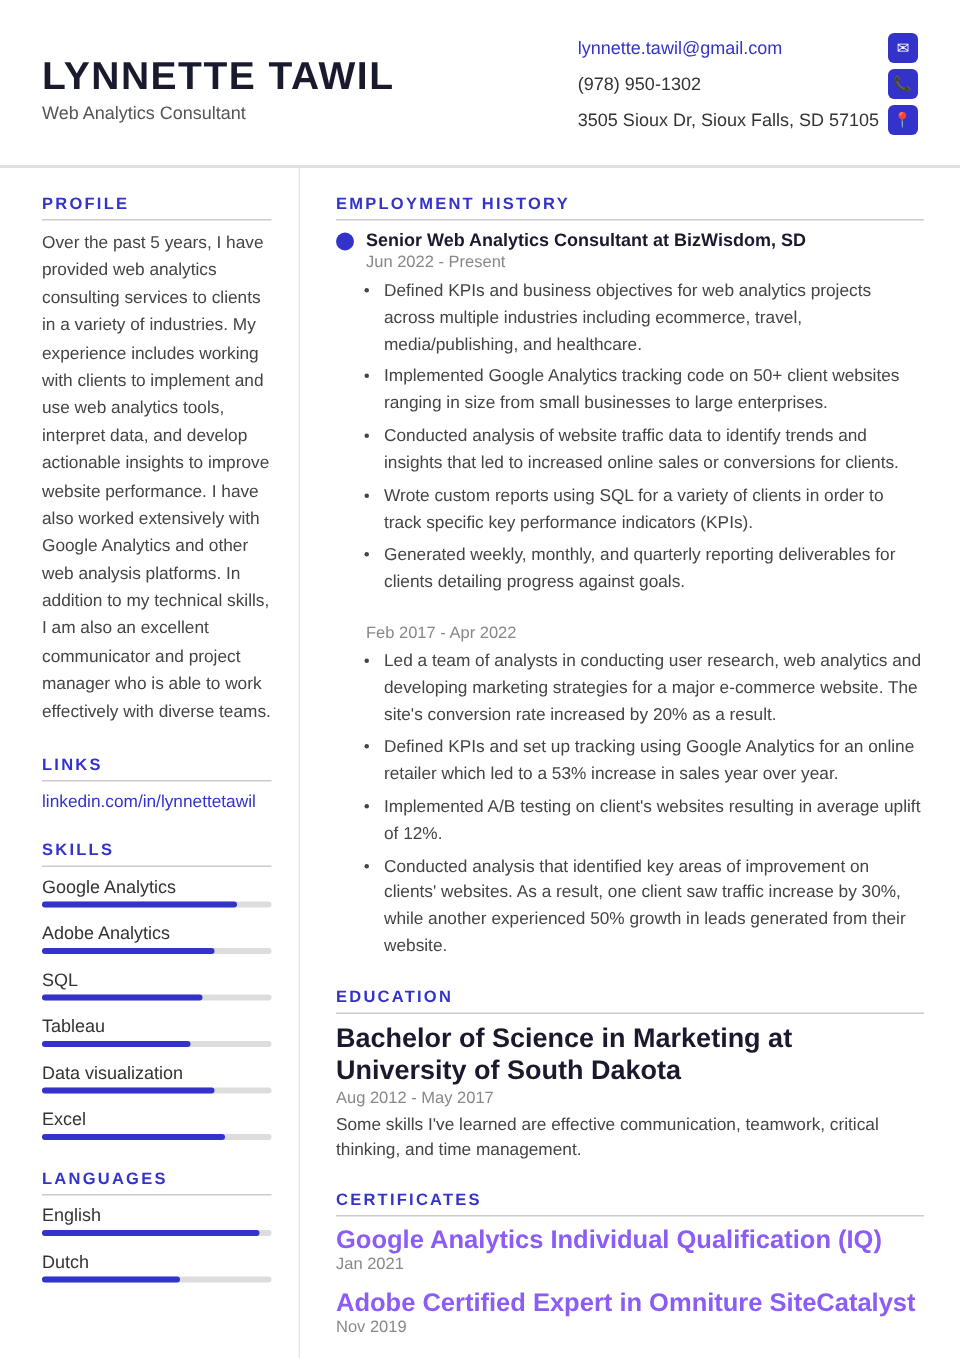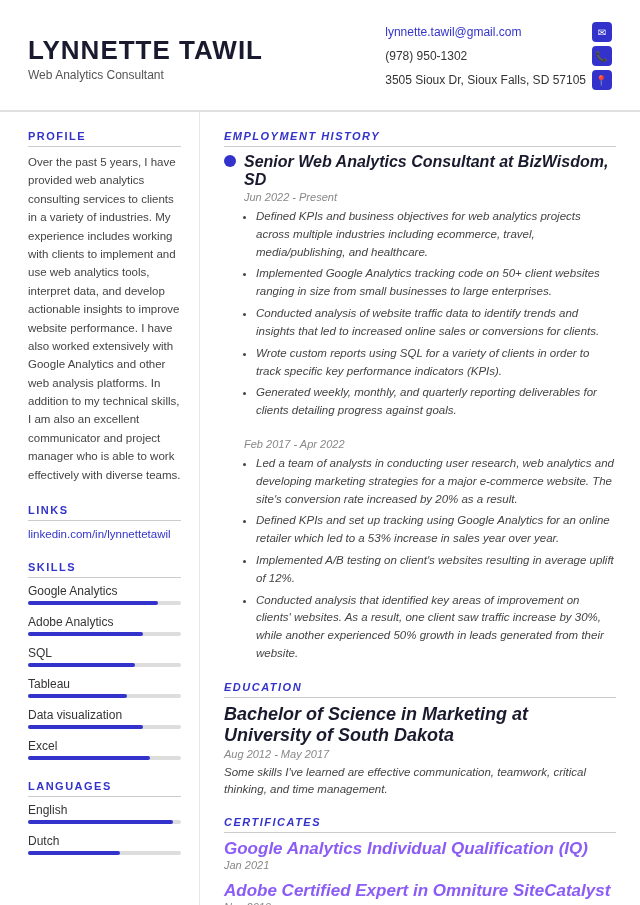--- a/index.html
+++ b/index.html
@@ -149,21 +149,21 @@
     }
     .job-dot {
       width: 12px;
       height: 12px;
       min-width: 12px;
       background: #3333cc;
       border-radius: 50%;
       margin-top: 2px;
     }
     .job-title {
-      font-size: 16px;
+      font-size: 12px;
       font-weight: 700;
       color: #1a1a2e;
     }
     .job-date {
       font-size: 11px;
       color: #888;
       margin-left: 20px;
       margin-bottom: 5px;
     }
     .job-bullets {
@@ -204,21 +204,20 @@
       font-size: 17px;
       font-weight: 700;
       color: #8b5cf6;
     }
     .cert-date {
       font-size: 11px;
       color: #888;
     }
     .main-section {
       margin-bottom: 18px;
-      font-style: italic;
     }
   </style>
 </head>
 <body>
 
 <div class="page">
 
   <div class="header">
     <div class="header-left">
       <div class="name">LYNNETTE TAWIL</div>

